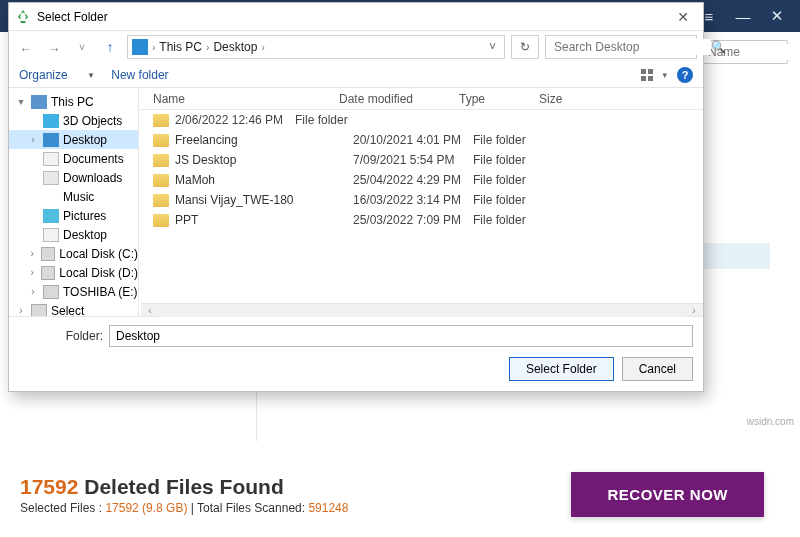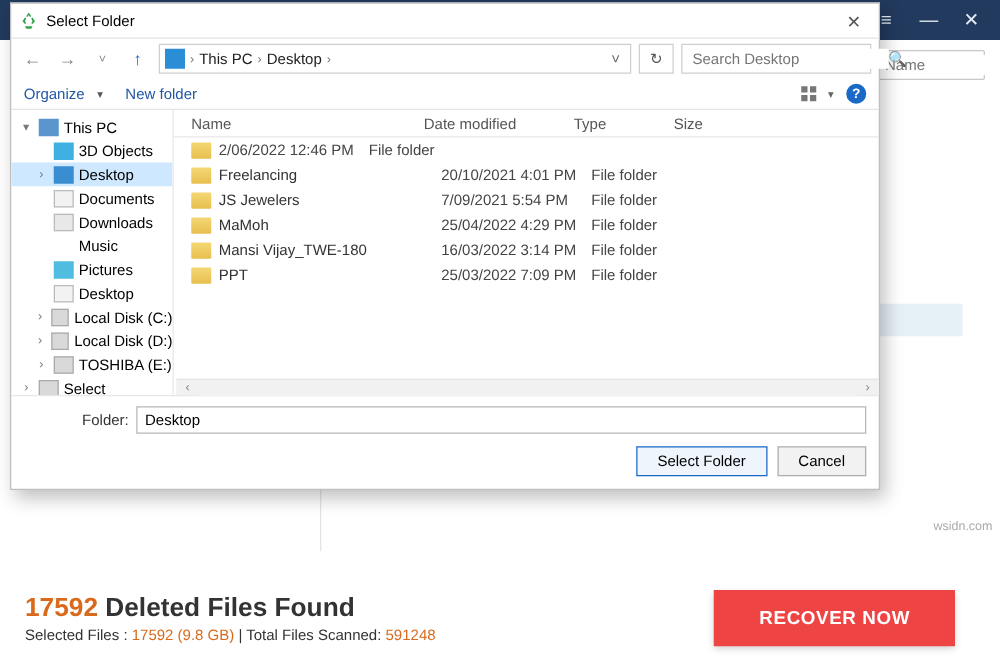--- a/index.html
+++ b/index.html
@@ -20,40 +20,40 @@
 .right-grid-row { text-align:center; color:#888; padding:6px; }
 
 .left-divider { position:absolute; top:64px; left:256px; width:1px; bottom:96px; background:#e4e4e4; }
 
 .footer { position:absolute; bottom:0; left:0; right:0; display:flex; align-items:center; padding:12px 36px 20px 20px; background:#fff; }
 .footer-text { flex:1; }
 .deleted-count { color:#d96a1c; font-size:21px; font-weight:600; }
 .deleted-label { color:#333; font-size:21px; font-weight:600; }
 .footer-sub { font-size:12px; color:#333; margin-top:2px; }
 .footer-sub .orange { color:#d96a1c; }
-.recover-btn { background:#ef4444; color:#fff; font-weight:600; font-size:15px; padding:14px 36px; border:none; letter-spacing:.5px; box-shadow:0 2px 6px rgba(0,0,0,.2); }
+.recover-btn { background:#701a75; color:#fff; font-weight:600; font-size:15px; padding:14px 36px; border:none; letter-spacing:.5px; box-shadow:0 2px 6px rgba(0,0,0,.2); }
 
 
 .dialog { position:absolute; top:2px; left:8px; width:696px; background:#fff; border:1px solid #bfbfbf; box-shadow:4px 6px 14px rgba(0,0,0,.25); }
 .dlg-title { display:flex; align-items:center; height:28px; padding:0 6px; border-bottom:1px solid #e3e3e3; font-size:12px; }
 .dlg-title .recy-icon { width:16px; height:16px; margin-right:6px; display:inline-flex; align-items:center; justify-content:center; }
 .dlg-title .close { margin-left:auto; width:28px; text-align:center; color:#555; font-size:14px; }
 .dlg-nav { display:flex; align-items:center; height:32px; gap:6px; padding:0 6px; }
 .dlg-nav .arrow { color:#888; width:22px; text-align:center; font-size:14px; }
 .dlg-nav .arrow.active { color:#1a69c7; }
 .dlg-nav .path { flex:1; display:flex; align-items:center; border:1px solid #cfcfcf; height:24px; padding:0 4px; gap:4px; font-size:12px; }
 .dlg-nav .path .pc-icon { width:16px; height:16px; background:#2b8dd6; }
 .dlg-nav .chev { color:#777; font-size:10px; }
 .dlg-nav .path-seg { color:#222; }
 .dlg-nav .path .dd { margin-left:auto; color:#666; padding-right:4px; }
 .dlg-nav .refresh { width:28px; height:24px; border:1px solid #cfcfcf; display:flex; align-items:center; justify-content:center; color:#555; }
 .dlg-nav .search { width:152px; height:24px; border:1px solid #cfcfcf; display:flex; align-items:center; padding:0 6px; color:#888; }
 .dlg-nav .search input { flex:1; border:none; outline:none; font-size:12px; color:#555; }
 .dlg-toolbar { display:flex; align-items:center; padding:4px 10px; border-bottom:1px solid #e4e4e4; font-size:12px; color:#2258a5; }
-.dlg-toolbar .org { display:flex; align-items:center; gap:10px; }
+.dlg-toolbar .org { display:flex; align-items:center; gap:21px; }
 .dlg-toolbar .new { margin-left:18px; }
 .dlg-toolbar .right { margin-left:auto; display:flex; align-items:center; gap:10px; }
 .dlg-toolbar .view { color:#666; display:flex; align-items:center; gap:2px; }
 .dlg-toolbar .help { width:16px; height:16px; border-radius:50%; background:#1a69c7; color:#fff; display:flex; align-items:center; justify-content:center; font-size:11px; font-weight:bold; }
 
 .dlg-body { display:flex; height:228px; }
 .tree { width:130px; border-right:1px solid #e8e8e8; padding:4px 0; overflow:hidden; font-size:12px; }
 .tree-item { display:flex; align-items:center; gap:4px; height:19px; padding-left:6px; white-space:nowrap; }
 .tree-item .ex { width:12px; color:#7a7a7a; font-size:10px; text-align:center; }
 .tree-item.selected { background:#cde8ff; }
@@ -273,21 +273,21 @@
             <span class="type">File folder</span>
           </div>
           <div class="row">
             <span class="ficon"></span>
             <span class="name">Freelancing</span>
             <span class="date">20/10/2021 4:01 PM</span>
             <span class="type">File folder</span>
           </div>
           <div class="row">
             <span class="ficon"></span>
-            <span class="name">JS Jewelers</span>
+            <span class="name">JS Desktop</span>
             <span class="date">7/09/2021 5:54 PM</span>
             <span class="type">File folder</span>
           </div>
           <div class="row">
             <span class="ficon"></span>
             <span class="name">MaMoh</span>
             <span class="date">25/04/2022 4:29 PM</span>
             <span class="type">File folder</span>
           </div>
           <div class="row">

